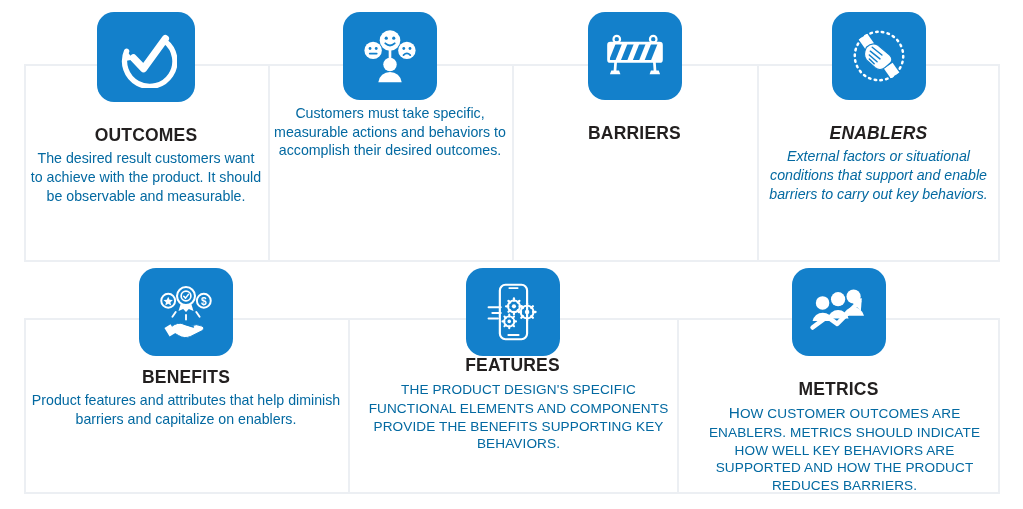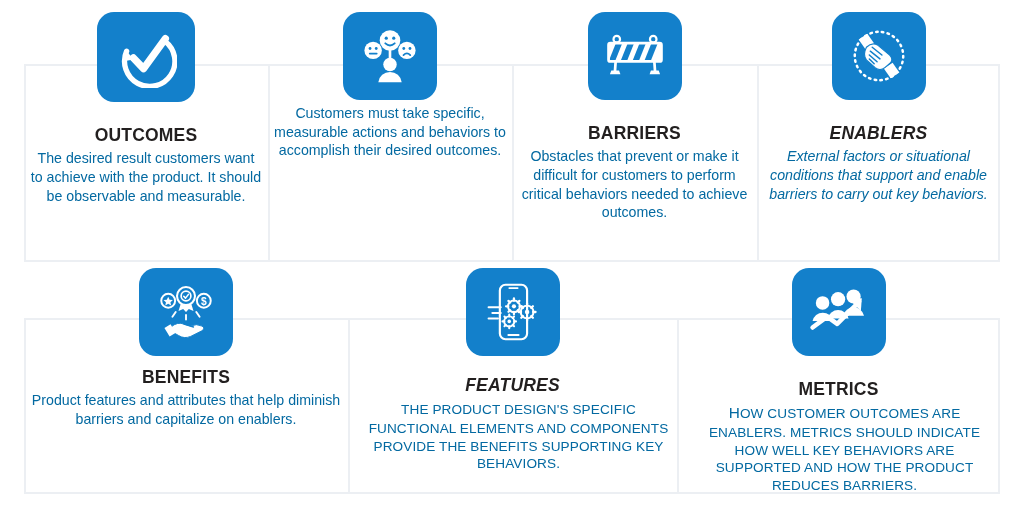--- a/index.html
+++ b/index.html
@@ -98,21 +98,21 @@
   #card-enablers      { left: 757px; top: 12px; width: 243px; font-style: italic; }
 
   #card-outcomes .icon-tile      { width: 98px; height: 90px; }
   #card-key-behaviors .icon-tile { width: 94px; height: 88px; }
 
   
   #card-benefits { left: 24px;  top: 268px; width: 324px; }
   #card-features { left: 348px; top: 268px; width: 329px; }
   #card-metrics  { left: 677px; top: 268px; width: 323px; }
 
-  #card-features .card-title { margin-top: 20px; font-style: italic; }
+  #card-features .card-title { margin-top: 0; }
   #card-metrics  .card-title { }
   #card-benefits .card-title { margin-top: 12px; }
 </style>
 </head>
 <body>
 
 <div id="infographic">
 
   <div class="row-frame" id="row-top-frame"></div>
   <div class="col-divider top-div" style="left:268px;"></div>
@@ -185,21 +185,20 @@
             <path d="M13 17 L20 17 L12 37 L5 37 Z"></path>
             <path d="M26 17 L33 17 L25 37 L18 37 Z"></path>
             <path d="M39 17 L46 17 L38 37 L31 37 Z"></path>
             <path d="M52 17 L59 17 L51 37 L44 37 Z"></path>
           </g>
           <rect x="5" y="17" width="58" height="20" rx="2" stroke="#ffffff" stroke-width="3" fill="none"></rect>
         </svg>
       </span>
     </div>
     <div class="card-title">BARRIERS</div>
-    <div class="card-desc">Obstacles that prevent or make it difficult for customers to perform critical behaviors needed to achieve outcomes.</div>
   </div>
 
   <div class="card" id="card-enablers">
     <div class="icon-tile">
       <span>
         <svg width="62" height="62" viewBox="0 0 64 64" fill="none">
           <circle cx="32" cy="32" r="25" stroke="#ffffff" stroke-width="2.6" stroke-dasharray="1.6 4.4" stroke-linecap="round" fill="none"></circle>
 
           <path d="M11 15 L20 9 L27 19 L18 25 Z" fill="#ffffff"></path>
 

